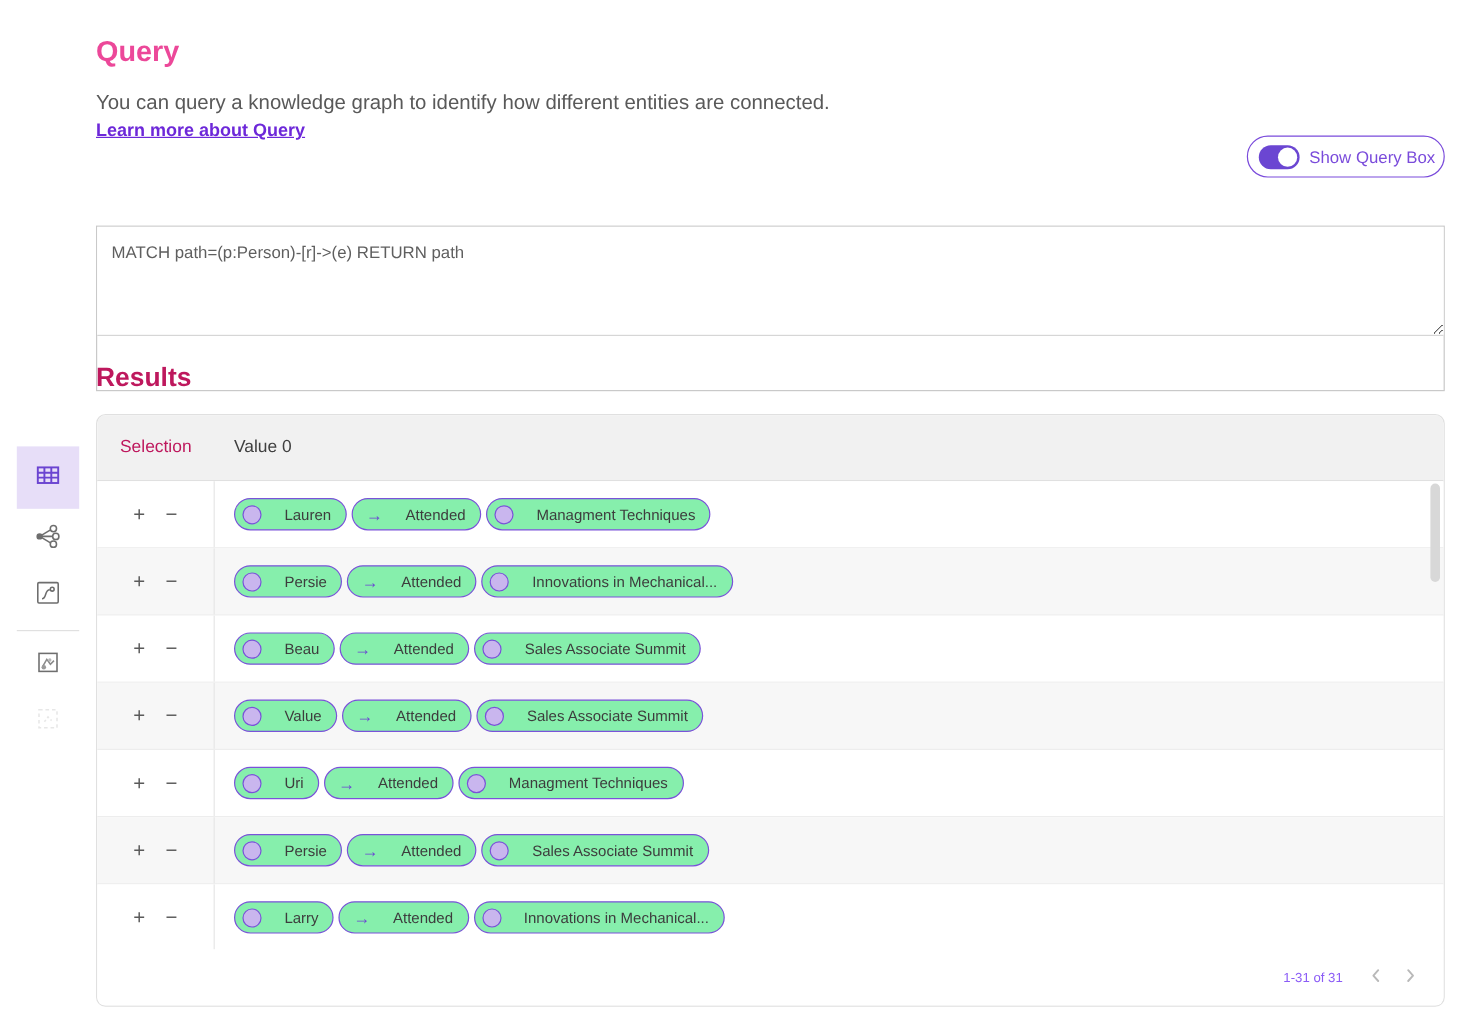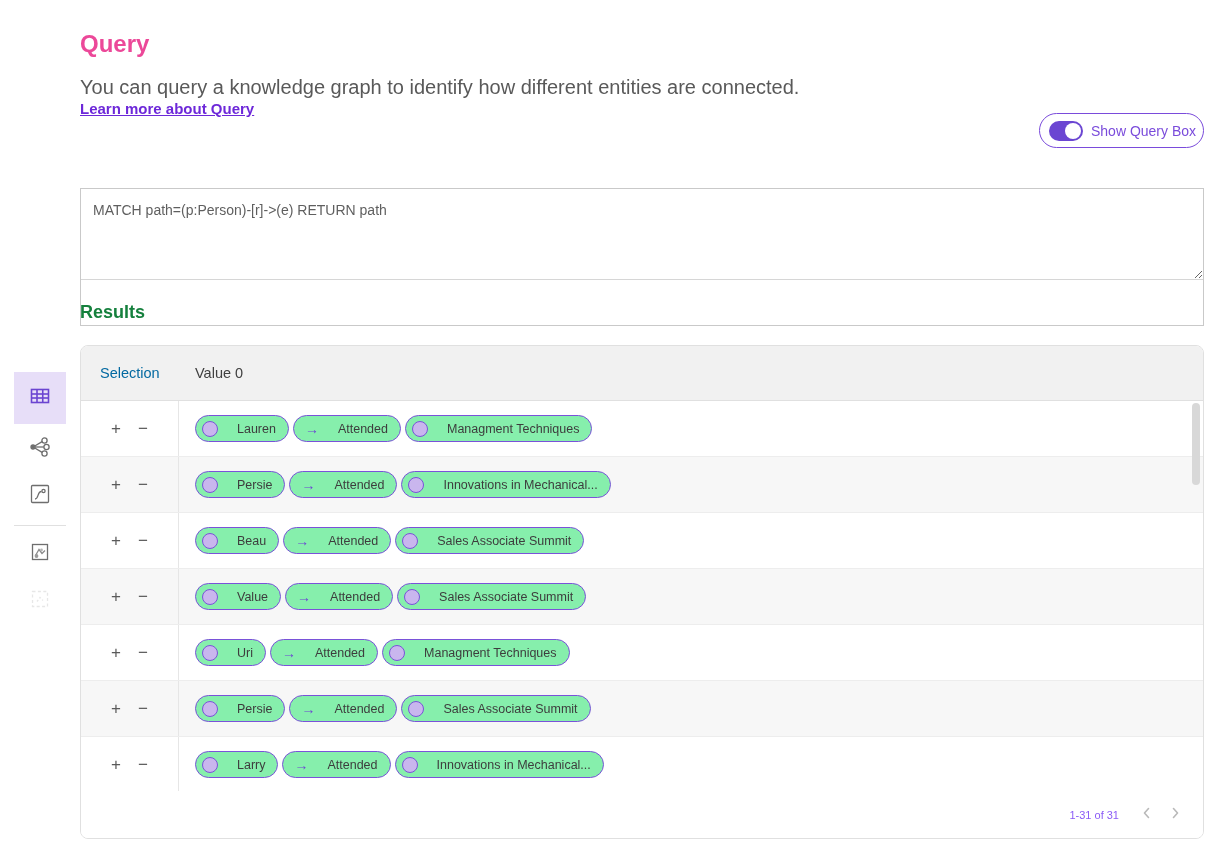--- a/index.html
+++ b/index.html
@@ -15,21 +15,21 @@
     width: 52px; height: 44px; display: flex; align-items: center; justify-content: center;
     cursor: pointer; background: transparent;
   }
   .rail-item.selected { height: 52px; background: #e7def8; }
   .rail-item + .rail-item { margin-top: 3px; }
   .rail-divider { height: 1px; background: #e0e0e0; margin: 7px 0 6px 0; width: 52px; }
   .rail-item.disabled { opacity: 0.55; cursor: default; }
 
   
   .page-title { position: absolute; left: 80px; top: 30px; font-size: 24px; font-weight: bold; color: #ec4899; }
-  .page-desc  { position: absolute; left: 80px; top: 76px; font-size: 20px; color: #595959; }
+  .page-desc  { position: absolute; left: 80px; top: 76px; font-size: 17px; color: #595959; }
   .learn-link { position: absolute; left: 80px; top: 100px; font-size: 15px; font-weight: bold;
                 color: #6d28d9; text-decoration: underline; cursor: pointer; }
 
   
   .toggle-pill {
     position: absolute; left: 1039px; top: 77px; height: 35px; width: 165px;
     border: 1.5px solid #7a4bdb; border-radius: 18px; background: #fff;
     display: flex; align-items: center; padding: 0 12px 0 9px; gap: 8px; cursor: pointer; margin-top: 36px;
   }
   .switch { width: 34px; height: 20px; border-radius: 10px; background: #6b46d2; position: relative; flex: 0 0 auto; }
@@ -53,27 +53,27 @@
   .btn-clear {
     min-width: 61px; height: 31px; background: #fff; border: 1px solid #6c43d0; color: #a795e3;
     font-family: "Liberation Sans", sans-serif; font-size: 14.5px; cursor: pointer; border-radius: 1px;
   }
   .btn-run {
     min-width: 48px; height: 31px; background: #6b46d2; border: none; color: #fff;
     font-family: "Liberation Sans", sans-serif; font-size: 14.5px; cursor: pointer; border-radius: 2px;
   }
 
   
-  .results-title { position: absolute; left: 80px; top: 302px; font-size: 18px; font-weight: bold; color: #15803d; }
+  .results-title { position: absolute; left: 80px; top: 302px; font-size: 22px; font-weight: bold; color: #be185d; }
   .results-panel {
     position: absolute; left: 80px; top: 345px; width: 1124px; height: 494px;
     border: 1px solid #e0e0e0; border-radius: 8px; background: #fff; overflow: hidden;
   }
   .thead { height: 55px; background: #f1f1f1; border-bottom: 1px solid #e0e0e0; display: flex; align-items: center; }
-  .th-sel { width: 98px; padding-left: 19px; font-size: 14.5px; color: #0369a1; }
+  .th-sel { width: 98px; padding-left: 19px; font-size: 14.5px; color: #be185d; }
   .th-val { padding-left: 16px; font-size: 14.5px; color: #404040; }
 
   .trow { height: 56px; display: flex; align-items: stretch; border-bottom: 1px solid #ededed; background: #fff; }
   .trow.alt { background: #f7f7f7; }
   .sel-cell { width: 98px; flex: 0 0 auto; border-right: 1px solid #e6e6e6; display: flex;
               align-items: center; justify-content: center; gap: 13px; }
   .sel-btn { background: none; border: none; font-size: 17px; color: #5a5a5a; cursor: pointer;
              font-family: "Liberation Sans", sans-serif; line-height: 1; padding: 2px; }
   .val-cell { flex: 1; display: flex; align-items: center; gap: 4px; padding-left: 16px; overflow: hidden; }
 

